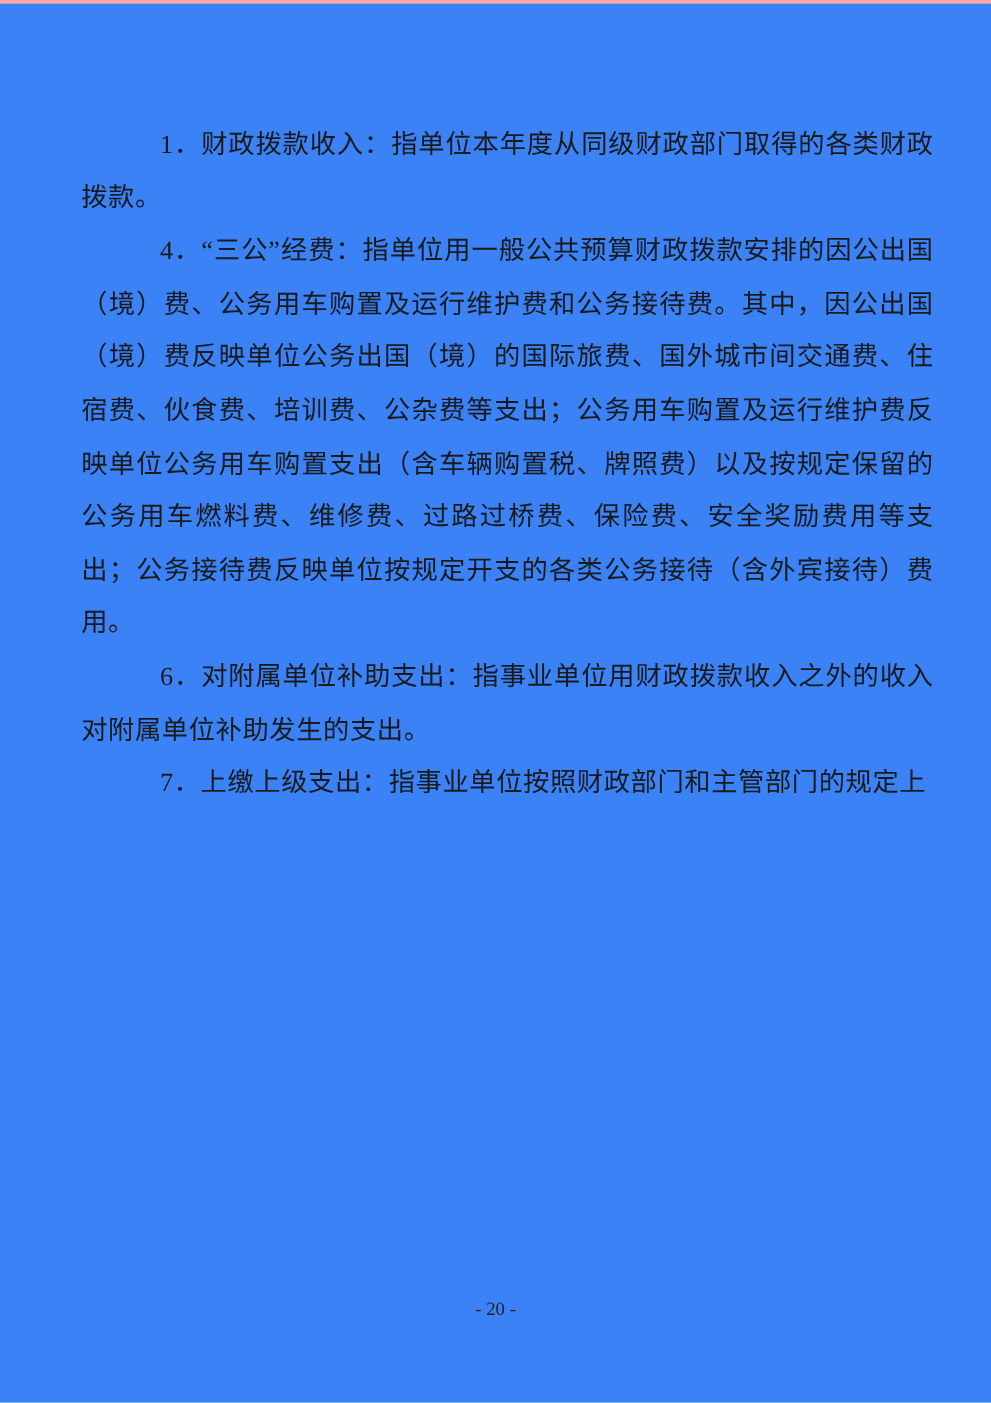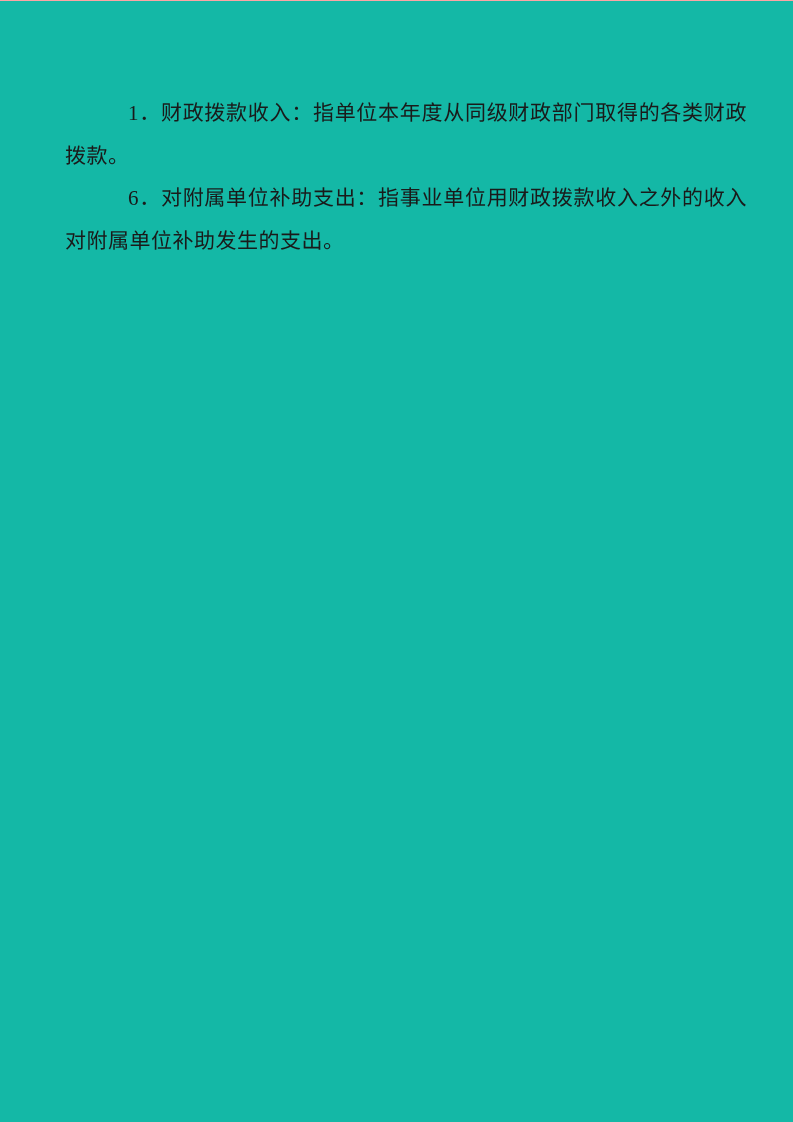--- a/index.html
+++ b/index.html
@@ -11,22 +11,22 @@
     width: 793px;
     height: 1122px;
     position: relative;
     overflow: hidden;
     font-family: "Liberation Serif", "DejaVu Serif", serif;
     color: #1a1a1a;
   }
   .page {
     position: absolute;
     inset: 0;
-    background: #14b8a6;
-    border-top: 1px solid #fca5a5;
+    background: #3b82f6;
+    border-top: 3px solid #fca5a5;
   }
   .content {
     position: absolute;
     left: 65px;
     top: 91px;
     width: 682px;
   }
   .para {
     margin: 0;
     font-size: 21px;
@@ -51,15 +51,20 @@
     color: #222222;
     font-family: "Liberation Serif", "DejaVu Serif", serif;
   }
 </style>
 </head>
 <body>
 
 <div class="page">
   <div class="content">
     <p class="para">1．财政拨款收入：指单位本年度从同级财政部门取得的各类财政拨款。</p>
+    <p class="para">4．“三公”经费：指单位用一般公共预算财政拨款安排的因公出国（境）费、公务用车购置及运行维护费和公务接待费。其中，因公出国（境）费反映单位公务出国（境）的国际旅费、国外城市间交通费、住宿费、伙食费、培训费、公杂费等支出；公务用车购置及运行维护费反映单位公务用车购置支出（含车辆购置税、牌照费）以及按规定保留的公务用车燃料费、维修费、过路过桥费、保险费、安全奖励费用等支出；公务接待费反映单位按规定开支的各类公务接待（含外宾接待）费用。</p>
     <p class="para">6．对附属单位补助支出：指事业单位用财政拨款收入之外的收入对附属单位补助发生的支出。</p>
+    <p class="para">7．上缴上级支出：指事业单位按照财政部门和主管部门的规定上</p>
+  </div>
+  <div class="footer">
+    <span class="page-number">- 20 -</span>
   </div>
 </div>
 
 </body></html>

